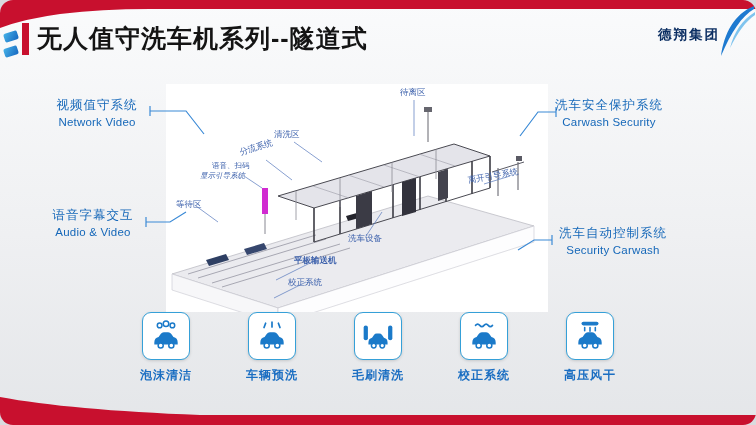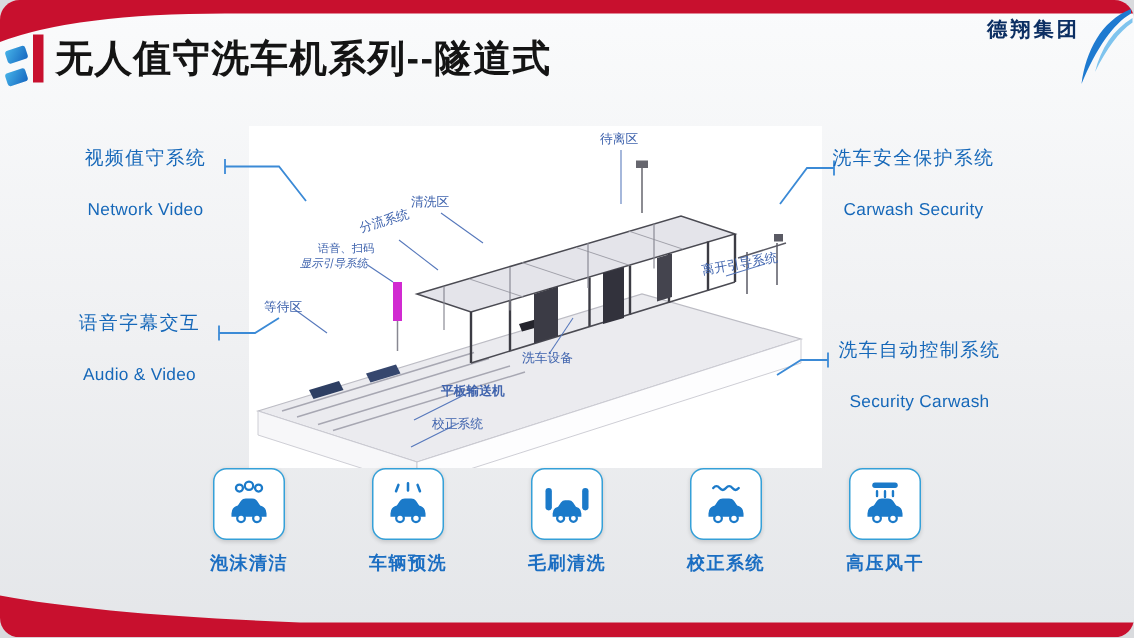--- a/index.html
+++ b/index.html
@@ -20,27 +20,27 @@
   .page-title{font-size:25px;font-weight:bold;color:#141414;letter-spacing:1px;white-space:nowrap;}
   .edge-ticks{position:absolute;left:4px;top:32px;}
   .edge-tick{width:14px;height:9px;border-radius:2px;
     background:linear-gradient(135deg,#46b3e8,#1566c0);
     transform:rotate(-18deg);margin-bottom:6px;}
 
   
   .logo{position:absolute;right:36px;top:8px;text-align:center;z-index:3;}
   .logo-tic{font-family:"Liberation Serif",serif;font-size:21px;color:#15509e;letter-spacing:3px;line-height:1;}
   .logo-reg{font-size:8px;vertical-align:super;letter-spacing:0;}
-  .logo-company{font-size:13.5px;font-weight:bold;color:#0c2f63;letter-spacing:2px;margin-top:3px;}
+  .logo-company{font-size:13.5px;font-weight:bold;color:#0c2f63;letter-spacing:2px;margin-top:18px;}
   .logo-swoosh{position:absolute;right:0;top:4px;}
 
   
   .callout{position:absolute;text-align:center;color:#1668b9;font-weight:normal;z-index:2;}
   .callout .zh{font-size:12.5px;letter-spacing:1px;}
-  .callout .en{font-size:11.5px;margin-top:20px;letter-spacing:.2px;}
+  .callout .en{font-size:11.5px;margin-top:2px;letter-spacing:.2px;}
   .connectors{position:absolute;left:0;top:0;z-index:1;pointer-events:none;}
 
   
   .diagram{position:absolute;left:166px;top:84px;width:382px;height:228px;background:#ffffff;}
   .dlabel{position:absolute;font-size:8.5px;color:#3f63ad;white-space:nowrap;line-height:1.1;}
   .rot17{transform:rotate(-17deg);transform-origin:left center;}
   .rot10{transform:rotate(-10deg);transform-origin:left center;}
 
   
   .features{position:absolute;left:0;right:0;top:312px;display:flex;justify-content:center;gap:44px;z-index:2;}

